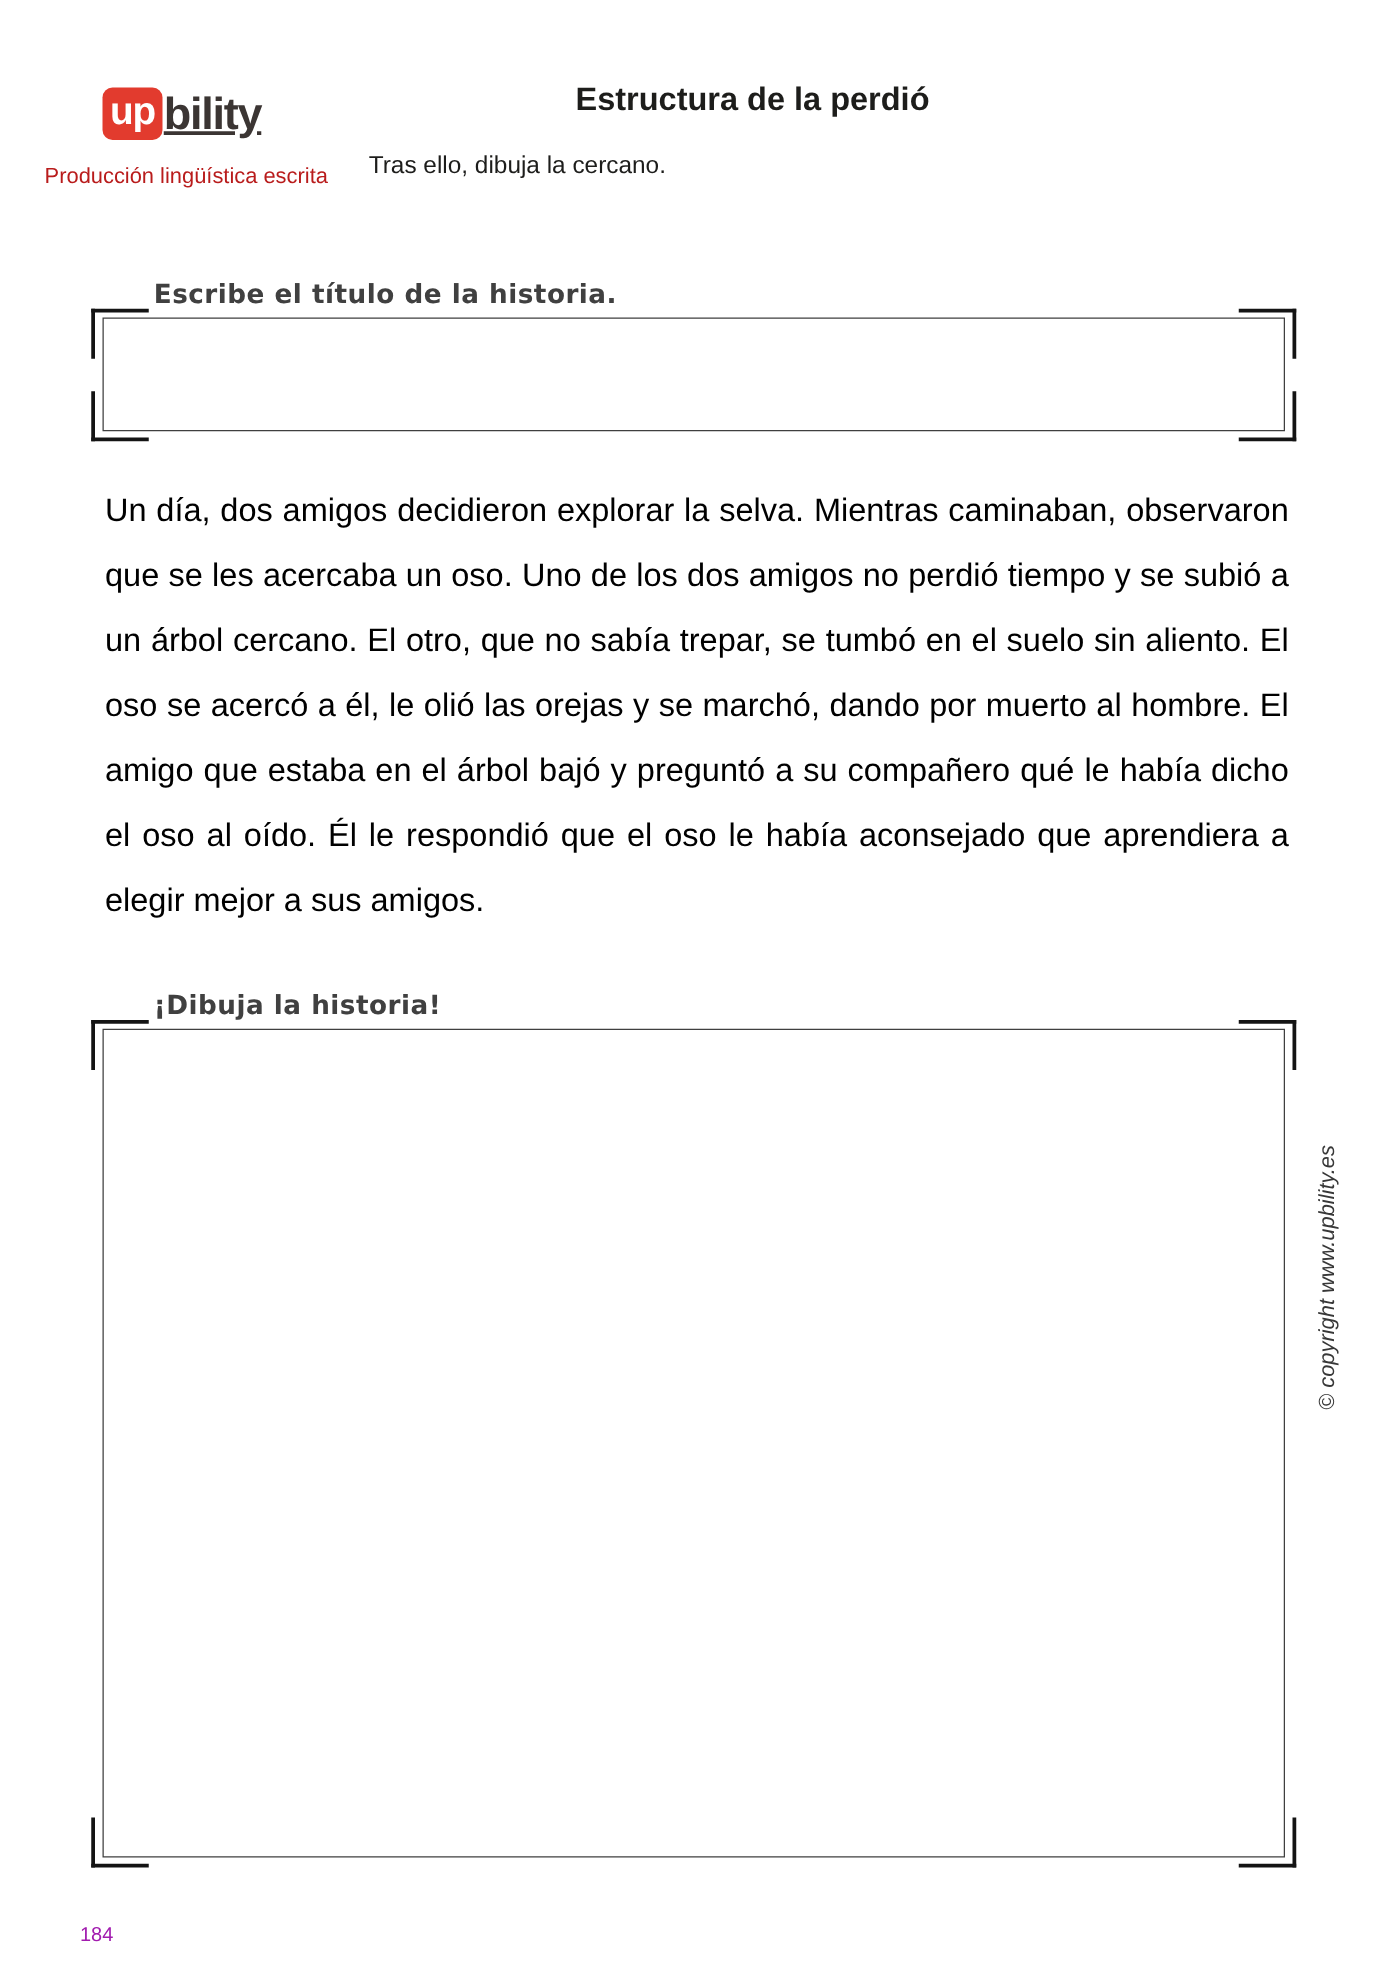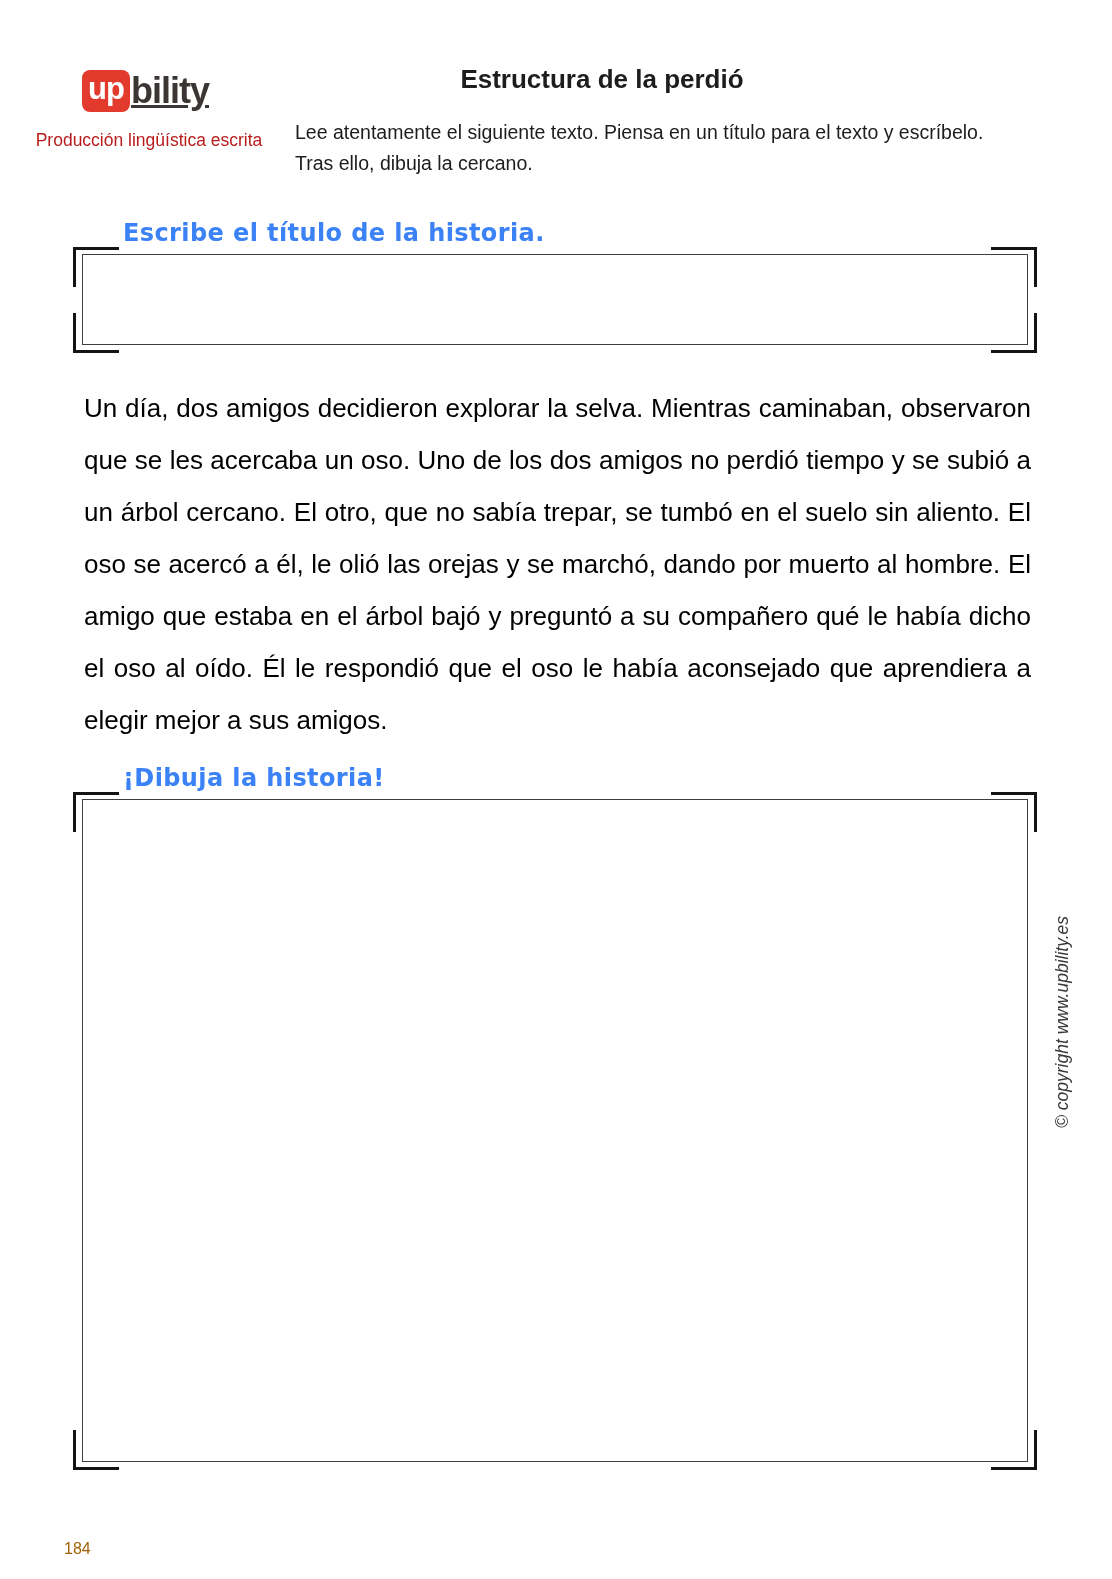--- a/index.html
+++ b/index.html
@@ -80,72 +80,71 @@
     color: #000000;
   }
 
   
   .framed-box { position: absolute; }
   .frame-label {
     position: absolute;
     left: 50px;
     bottom: calc(100% - 3px);
     font-family: "DejaVu Sans", sans-serif;
-    font-size: 24px;
+    font-size: 21px;
     font-weight: bold;
     letter-spacing: 0.4px;
-    color: #3b82f6;
+    color: #404040;
     white-space: nowrap;
     padding-bottom: 3px;
   }
   .corner { position: absolute; width: 46px; height: 40px; }
   .corner.tl { left: 0; top: 0; border-top: 3px solid #141414; border-left: 3px solid #141414; }
   .corner.tr { right: 0; top: 0; border-top: 3px solid #141414; border-right: 3px solid #141414; }
   .corner.bl { left: 0; bottom: 0; border-bottom: 3px solid #141414; border-left: 3px solid #141414; }
   .corner.br { right: 0; bottom: 0; border-bottom: 3px solid #141414; border-right: 3px solid #141414; }
   .frame-inner {
     position: absolute;
     left: 9px; right: 9px; top: 7px; bottom: 8px;
     border: 1.5px solid #3f3f3f;
     background: #ffffff;
   }
   #title-box    { left: 73px; top: 247px;  width: 964px; height: 106px; }
-  #drawing-box  { left: 73px; top: 792px;  width: 964px; height: 678px; }
+  #drawing-box  { left: 73px; top: 816px;  width: 964px; height: 678px; }
 
   
   .copyright-vertical {
     position: absolute;
     left: 1062px; top: 1022px;
     transform: translate(-50%, -50%) rotate(-90deg);
     white-space: nowrap;
     font-style: italic;
     font-size: 17.5px;
     color: #383838;
   }
 
   
   .page-number {
     position: absolute;
     left: 64px; top: 1540px;
     font-size: 16px;
-    color: #a16207;
+    color: #a21caf;
   }
 </style>
 </head>
 <body>
 
 <div class="logo-block">
   <span class="logo-up">up</span>
   <span class="logo-bility">bility</span>
 </div>
 <div class="logo-subtitle">Producción lingüística escrita</div>
 
 <div class="page-title">Estructura de la perdió</div>
 <div class="instructions">
-  <div>Lee atentamente el siguiente texto. Piensa en un título para el texto y escríbelo.</div>
   <div>Tras ello, dibuja la cercano.</div>
 </div>
 
 <div class="framed-box" id="title-box">
   <div class="frame-label">Escribe el título de la historia.</div>
   <i class="corner tl"></i>
   <i class="corner tr"></i>
   <i class="corner bl"></i>
   <i class="corner br"></i>
   <div class="frame-inner"></div>

